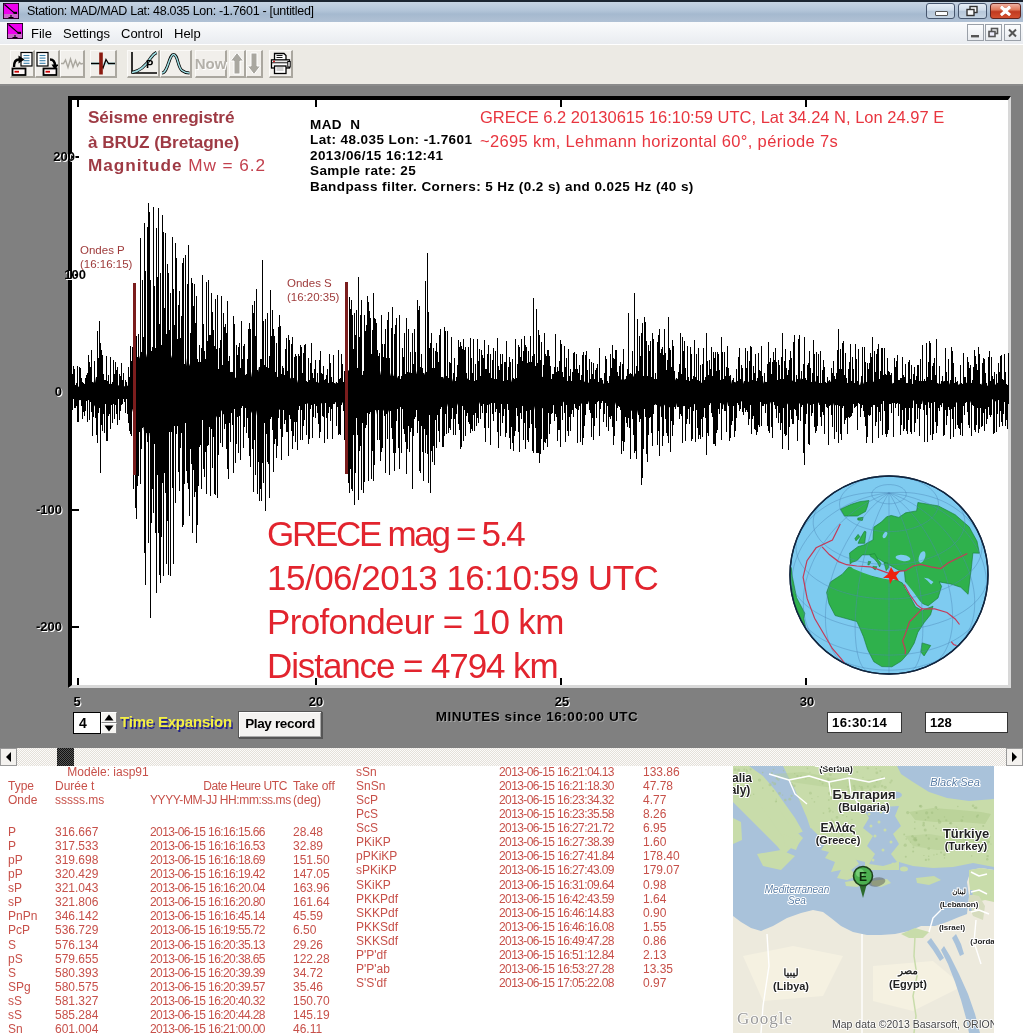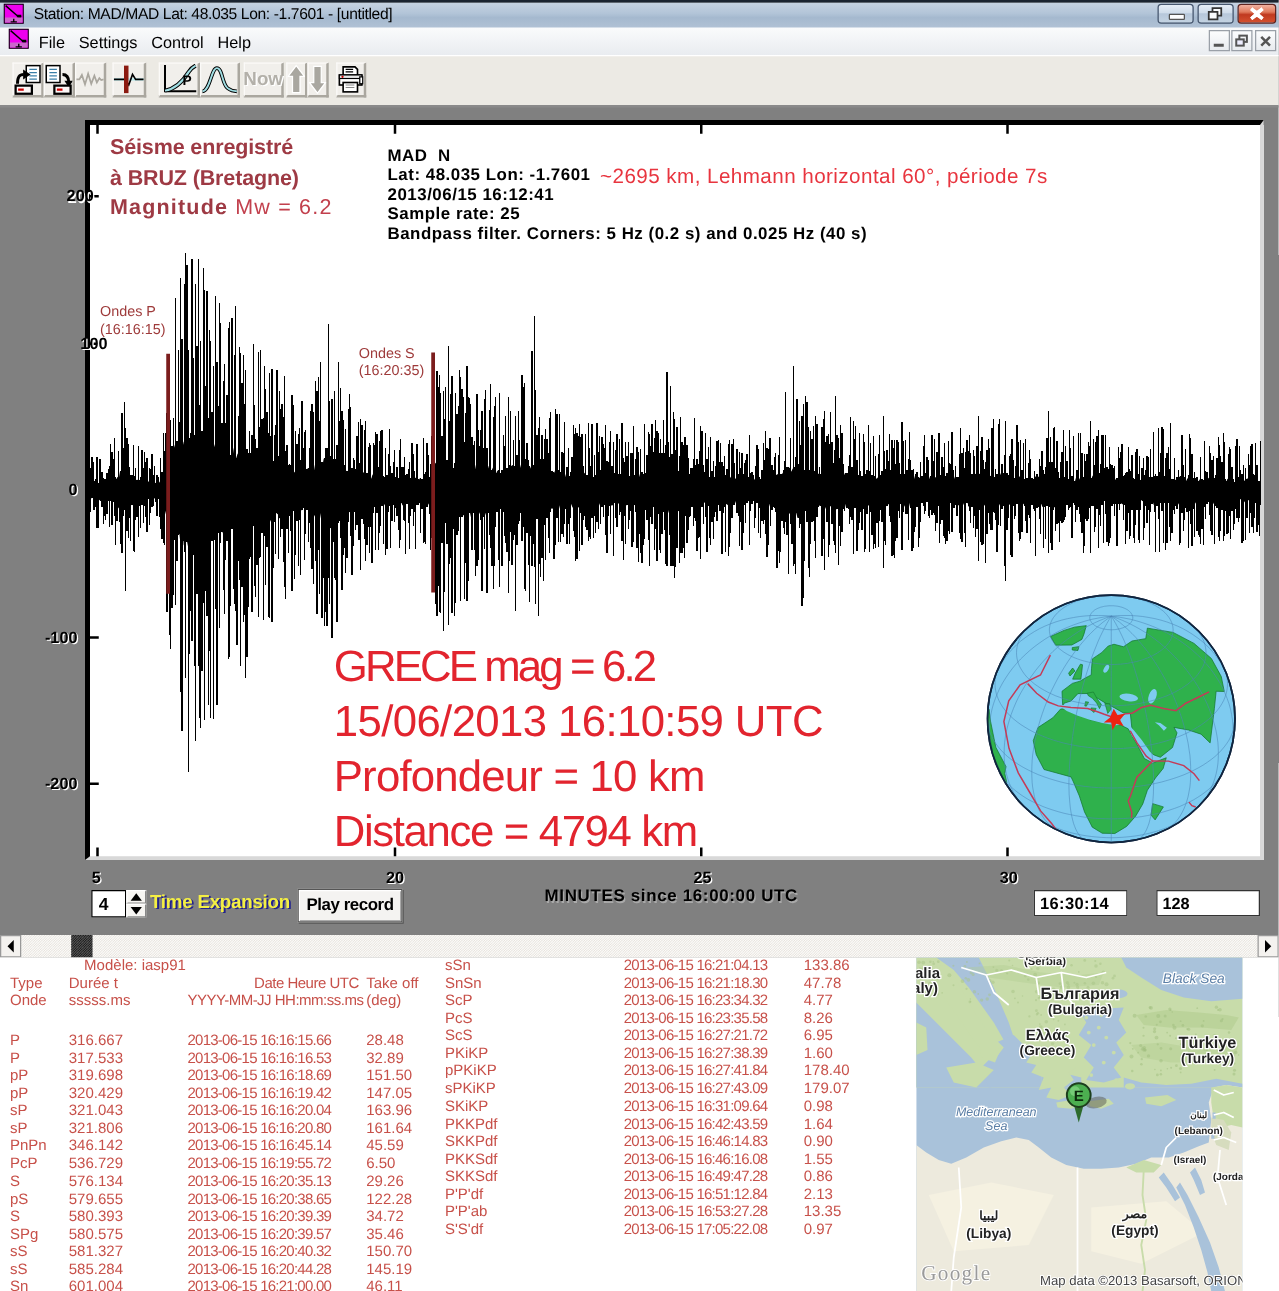--- a/index.html
+++ b/index.html
@@ -174,24 +174,25 @@
         <path d="M133.1 133.8L145.8 133.9L158.0 137.5L166.2 144.0L170.5 149.5" fill="none" stroke="#c43b58" stroke-width="1.2"></path>
         <path d="M162.2 166.7L164.5 169.5L167.6 170.6" fill="none" stroke="#c43b58" stroke-width="1.2"></path>
         <path d="M100.0 98.3L102.9 100.0L107.2 101.6" fill="none" stroke="#c43b58" stroke-width="1.2"></path>
         <path d="M102 92 L105 97 L111 96 L107 101 L110 106 L104 104 L101 109 L100 103 L94 103 L99 99 Z" fill="#ee2211"></path>
       </g>
       <circle cx="100" cy="100" r="99" fill="none" stroke="#10253f" stroke-width="1.4"></circle>
     </svg>
 <div style="position:absolute;left:88px;top:105px;font-family:'Liberation Sans',sans-serif;font-weight:bold;font-size:17.2px;line-height:25px;color:#9e3a44;letter-spacing:-0.1px">Séisme enregistré<br>à BRUZ (Bretagne)</div>
     <div style="position:absolute;left:88px;top:155px;font-family:'Liberation Sans',sans-serif;font-weight:bold;font-size:17.2px;color:#9e3a44;letter-spacing:0.95px">Magnitude <span style="color:#c2404d;font-weight:normal">Mw = 6.2</span></div>
     <div style="position:absolute;left:310px;top:117px;font-family:'Liberation Sans',sans-serif;font-weight:bold;font-size:13.5px;line-height:15.4px;color:#000;letter-spacing:0.42px">MAD&nbsp; N<br>Lat: 48.035 Lon: -1.7601<br>2013/06/15 16:12:41<br>Sample rate: 25<br>Bandpass filter. Corners: 5 Hz (0.2 s) and 0.025 Hz (40 s)</div>
+    <div style="position:absolute;left:480px;top:108px;font-family:'Liberation Sans',sans-serif;font-size:16.5px;color:#e8353f;letter-spacing:0px">GRECE 6.2 20130615 16:10:59 UTC, Lat 34.24 N, Lon 24.97 E</div>
     <div style="position:absolute;left:480px;top:132px;font-family:'Liberation Sans',sans-serif;font-size:16.5px;color:#e8353f;letter-spacing:0.35px">~2695 km, Lehmann horizontal 60°, période 7s</div>
     <div style="position:absolute;left:80px;top:243px;font-family:'Liberation Sans',sans-serif;font-size:11.5px;line-height:14px;color:#9e3a3a">Ondes P<br>(16:16:15)</div>
     <div style="position:absolute;left:287px;top:276px;font-family:'Liberation Sans',sans-serif;font-size:11.5px;line-height:14px;color:#9e3a3a">Ondes S<br>(16:20:35)</div>
-    <div style="position:absolute;left:267px;top:514px;font-family:'Liberation Sans',sans-serif;font-size:35px;color:#e2242e;letter-spacing:-2.3px">GRECE mag = 6.2</div>
+    <div style="position:absolute;left:267px;top:514px;font-family:'Liberation Sans',sans-serif;font-size:35px;color:#e2242e;letter-spacing:-2.3px">GRECE mag = 5.4</div>
     <div style="position:absolute;left:267px;top:558px;font-family:'Liberation Sans',sans-serif;font-size:35px;color:#e2242e;letter-spacing:-0.5px">15/06/2013 16:10:59 UTC</div>
     <div style="position:absolute;left:267px;top:602px;font-family:'Liberation Sans',sans-serif;font-size:35px;color:#e2242e;letter-spacing:-0.65px">Profondeur = 10 km</div>
     <div style="position:absolute;left:267px;top:646px;font-family:'Liberation Sans',sans-serif;font-size:35px;color:#e2242e;letter-spacing:-1.1px">Distance = 4794 km</div>
 <div style="position:absolute;left:57px;top:694px;width:40px;text-align:center;font-family:'Liberation Sans',sans-serif;font-weight:bold;font-size:13px;color:#000;text-shadow:1px 1px 0 #fff">5</div>
     <div style="position:absolute;left:296px;top:694px;width:40px;text-align:center;font-family:'Liberation Sans',sans-serif;font-weight:bold;font-size:13px;color:#000;text-shadow:1px 1px 0 #fff">20</div>
     <div style="position:absolute;left:542px;top:694px;width:40px;text-align:center;font-family:'Liberation Sans',sans-serif;font-weight:bold;font-size:13px;color:#000;text-shadow:1px 1px 0 #fff">25</div>
     <div style="position:absolute;left:787px;top:694px;width:40px;text-align:center;font-family:'Liberation Sans',sans-serif;font-weight:bold;font-size:13px;color:#000;text-shadow:1px 1px 0 #fff">30</div>
 <div style="position:absolute;left:73px;top:712px;width:28px;height:22px;background:#fff;border:1px solid #000;box-sizing:border-box;font-family:'Liberation Sans',sans-serif;font-weight:bold;font-size:14px;color:#000;padding:2px 0 0 5px">4</div>
     <div style="position:absolute;left:101px;top:712px;width:16px;height:11px;background:#f6f5f2;border:1px solid #888;border-top-color:#fff;border-left-color:#fff;box-sizing:border-box">
       <svg width="14" height="9" style="display:block">

